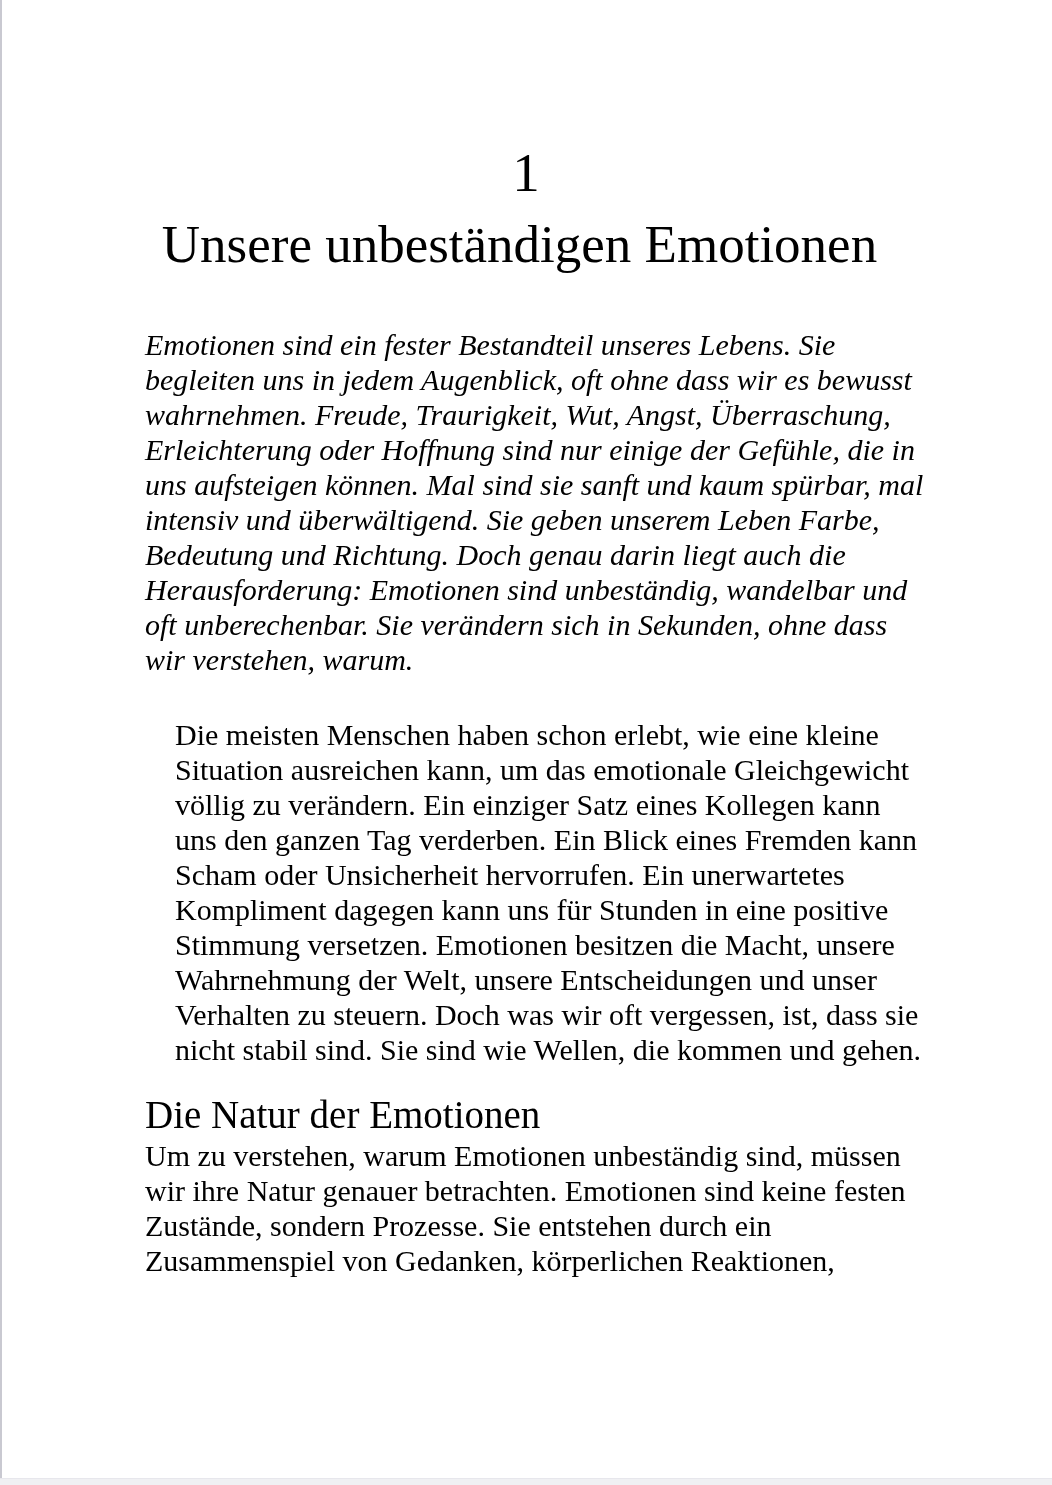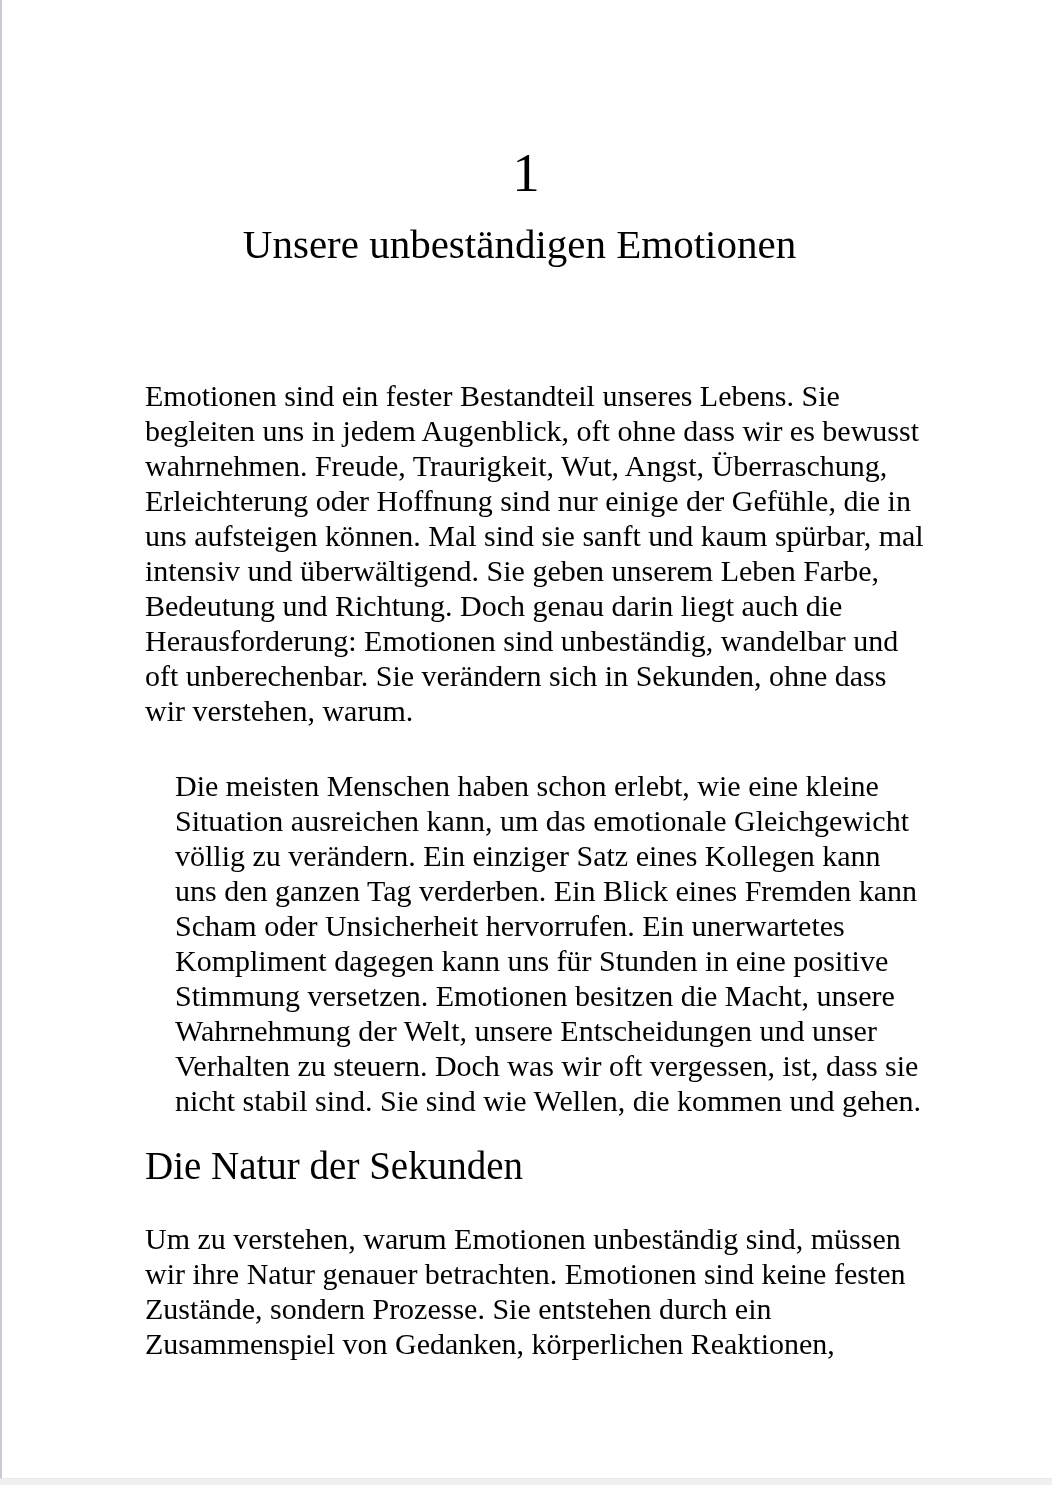--- a/index.html
+++ b/index.html
@@ -38,58 +38,58 @@
   .chapter-header {
     padding-top: 142px;
     text-align: center;
   }
   .chapter-number {
     font-size: 55px;
     line-height: 62px;
     font-weight: normal;
   }
   .chapter-title {
-    font-size: 41px;
+    font-size: 53px;
     line-height: 66px;
     margin: 7px 13px 0 0;
     font-weight: normal;
   }
   .content {
     margin-left: 145px;
     width: 782px;
     font-size: 30px;
     line-height: 35px;
     text-align: left;
     hyphens: none;
   }
   .content p {
     margin: 0;
   }
-  .content p.p1 { margin-top: 101px; }
+  .content p.p1 { margin-top: 50px; font-style: italic; }
   .content p.p2 { margin-top: 40px; margin-left: 30px; }
   .content h2.section-heading {
     font-size: 39px;
     line-height: 46px;
     font-weight: normal;
     margin: 25px 0 0 0;
   }
-  .content p.p3 { margin-top: 32px; }
+  .content p.p3 { }
 </style>
 </head>
 <body>
 
 <div class="page">
   <div class="left-edge"></div>
 
   <header class="chapter-header">
     <div class="chapter-number">1</div>
     <h1 class="chapter-title">Unsere unbeständigen Emotionen</h1>
   </header>
 
   <main class="content">
     <p class="p1">Emotionen sind ein fester Bestandteil unseres Lebens. Sie begleiten uns in jedem Augenblick, oft ohne dass wir es bewusst wahrnehmen. Freude, Traurigkeit, Wut, Angst, Überraschung, Erleichterung oder Hoffnung sind nur einige der Gefühle, die in uns aufsteigen können. Mal sind sie sanft und kaum spürbar, mal intensiv und überwältigend. Sie geben unserem Leben Farbe, Bedeutung und Richtung. Doch genau darin liegt auch die Herausforderung: Emotionen sind unbeständig, wandelbar und oft unberechenbar. Sie verändern sich in Sekunden, ohne dass wir verstehen, warum.</p>
     <p class="p2">Die meisten Menschen haben schon erlebt, wie eine kleine Situation ausreichen kann, um das emotionale Gleichgewicht völlig zu verändern. Ein einziger Satz eines Kollegen kann uns den ganzen Tag verderben. Ein Blick eines Fremden kann Scham oder Unsicherheit hervorrufen. Ein unerwartetes Kompliment dagegen kann uns für Stunden in eine positive Stimmung versetzen. Emotionen besitzen die Macht, unsere Wahrnehmung der Welt, unsere Entscheidungen und unser Verhalten zu steuern. Doch was wir oft vergessen, ist, dass sie nicht stabil sind. Sie sind wie Wellen, die kommen und gehen.</p>
-    <h2 class="section-heading">Die Natur der Sekunden</h2>
+    <h2 class="section-heading">Die Natur der Emotionen</h2>
     <p class="p3">Um zu verstehen, warum Emotionen unbeständig sind, müssen wir ihre Natur genauer betrachten. Emotionen sind keine festen Zustände, sondern Prozesse. Sie entstehen durch ein Zusammenspiel von Gedanken, körperlichen Reaktionen,</p>
   </main>
 
   <div class="bottom-edge"></div>
 </div>
 
 </body></html>

